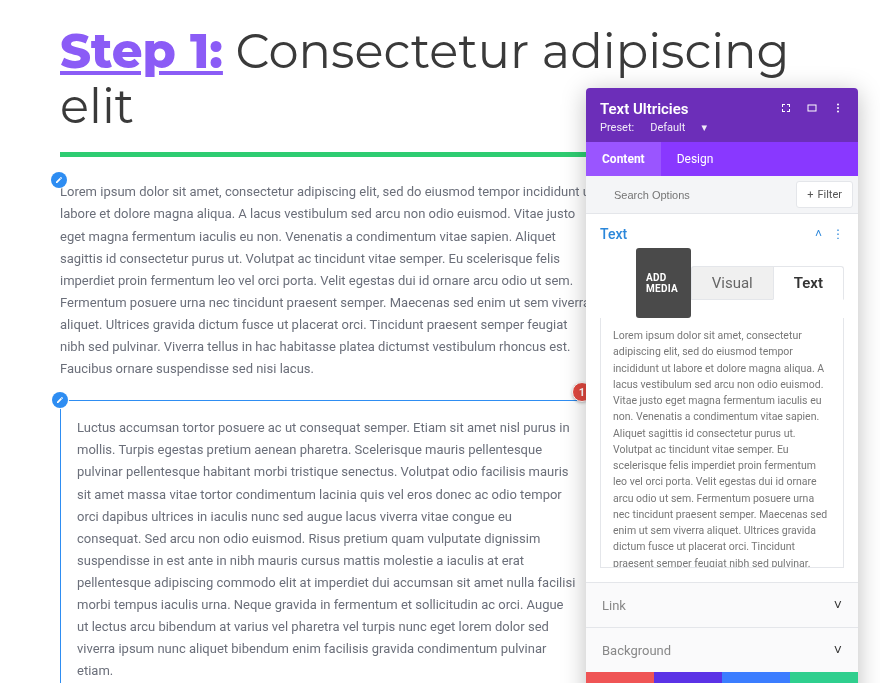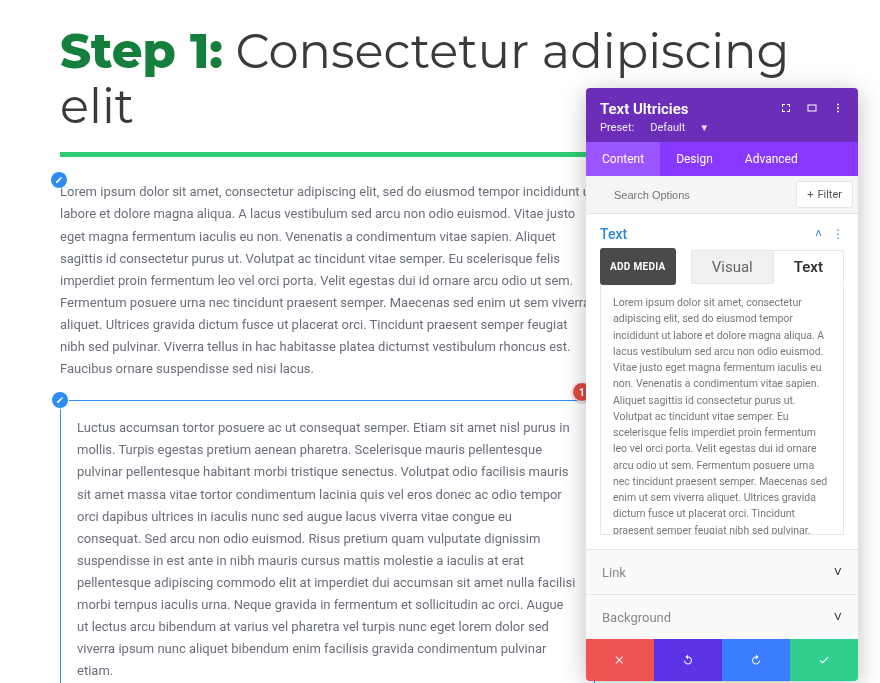--- a/index.html
+++ b/index.html
@@ -24,21 +24,21 @@
     width: 880px;
     height: 683px;
     overflow: hidden;
     position: relative;
     color: #333;
   }
 
   
   .doc { padding: 24px 60px 0 60px; }
   .title { font-size: 48px; line-height: 1.15; font-weight: 400; color:#3a3a3a; font-family: "Montserrat","Segoe UI",sans-serif; }
-  .title b { font-weight: 800; color:#15803d; }
+  .title b { font-weight: 800; color:#8b5cf6;text-decoration:underline; }
   .rule { height: 5px; background: var(--green-underline); margin: 18px 0 24px; width: 70%; }
 
   .para { font-size: 13px; line-height: 1.7; color: var(--gray-text); margin: 0 0 20px; max-width: 535px; position: relative; }
   .para.highlight { border: 1px solid #2e8df2; padding: 16px; }
 
   .edit-dot {
     position:absolute; width:16px; height:16px; border-radius:50%;
     background:#2e8df2; display:flex; align-items:center; justify-content:center;
     color:#fff; font-size:9px; left:-1px; top:-1px; transform:translate(-50%,-50%);
     box-shadow:0 0 0 1px #fff;
@@ -53,34 +53,34 @@
   }
   .panel-head { background:var(--purple); color:#fff; padding:12px 14px 8px; }
   .panel-head-row { display:flex; align-items:center; justify-content:space-between; }
   .panel-title { font-size:15px; font-weight:600; }
   .panel-preset { font-size:11px; opacity:.9; margin-top:3px; display:flex; align-items:center; gap:16px;}
   .panel-icons { display:flex; gap:14px; }
   .panel-icons span, .panel-icons svg { color:#fff; font-size:12px; cursor:pointer; }
 
   .tabs { background:var(--bright-purple); display:flex; }
   .tab { flex:none; padding:10px 16px; font-size:12px; color:#fff; cursor:pointer; }
-  .tab.active { background:rgba(255,255,255,.15); color:#fff; font-weight:400; }
+  .tab.active { background:rgba(255,255,255,.15); color:#fff; font-weight:700; }
   .tab.spacer { flex:1; }
 
   .search-row { display:flex; align-items:center; background:#f4f5f7; border-bottom:1px solid var(--panel-border); }
   .search-input { flex:1; padding:10px 28px; font-size:11px; color:#888; background:transparent; border:0; outline:0; }
   .filter-btn { padding:6px 10px; margin:5px; font-size:11px; color:#555; background:#fff; border:1px solid var(--panel-border); border-radius:3px; cursor:pointer; display:flex; align-items:center; gap:4px;}
 
   .section { background:#fff; }
   .section-header { display:flex; align-items:center; padding:12px 14px 6px; color:#2b87da; font-size:14px; font-weight:500; }
   .section-header .chev { margin-left:auto; color:#2b87da; font-size:12px; display:flex; align-items:center; gap:10px;}
   .body-label { padding:4px 14px 8px; font-size:12px; color:#555; }
 
   .editor-toolbar { display:flex; align-items:center; gap:0; padding:0 14px; }
-  .add-media { background:#4a4a4a; color:#fff; font-size:10px; font-weight:700; padding:13px 10px; border-radius:3px; cursor:pointer; letter-spacing:.3px;}
+  .add-media { background:#4a4a4a; color:#fff; font-size:10px; font-weight:700; padding:24px 10px; border-radius:3px; cursor:pointer; letter-spacing:.3px;margin-left:36px;}
   .mode-tabs { margin-left:auto; display:flex; }
   .mode-tab { font-size:15px; padding:7px 20px; color:#666; background:#f0f0f0; border:1px solid var(--panel-border); cursor:pointer;}
   .mode-tab.active { background:#fff; border-bottom-color:#fff; color:#333; font-weight:600; }
   .mode-tab:first-child { border-right:0; border-radius:3px 0 0 0;}
   .mode-tab:last-child { border-radius:0 3px 0 0;}
 
   .editor-box { margin:0 14px 14px; border:1px solid var(--panel-border); background:#fff; padding:10px 12px; font-size:10.5px; line-height:1.55; color:#777; height:250px; overflow:hidden; border-top:0;}
 
   .acc-item { background:#fafafb; border-top:1px solid var(--panel-border); padding:14px 16px; font-size:13px; color:#888; display:flex; align-items:center; justify-content:space-between; cursor:pointer;}
   .acc-item .chev { color:#333; font-size:14px;}
@@ -163,21 +163,20 @@
     <div class="panel-preset">
       <span>Preset:</span>
       <span>Default</span>
       <span>▾</span>
     </div>
   </div>
 
   <div class="tabs">
     <div class="tab active">Content</div>
     <div class="tab">Design</div>
-    <div class="tab">Advanced</div>
     <div class="tab spacer"></div>
   </div>
 
   <div class="search-row">
     <input class="search-input" placeholder="Search Options" style="">
     <div class="filter-btn">
       <span>+</span>
       <span>Filter</span>
     </div>
   </div>

